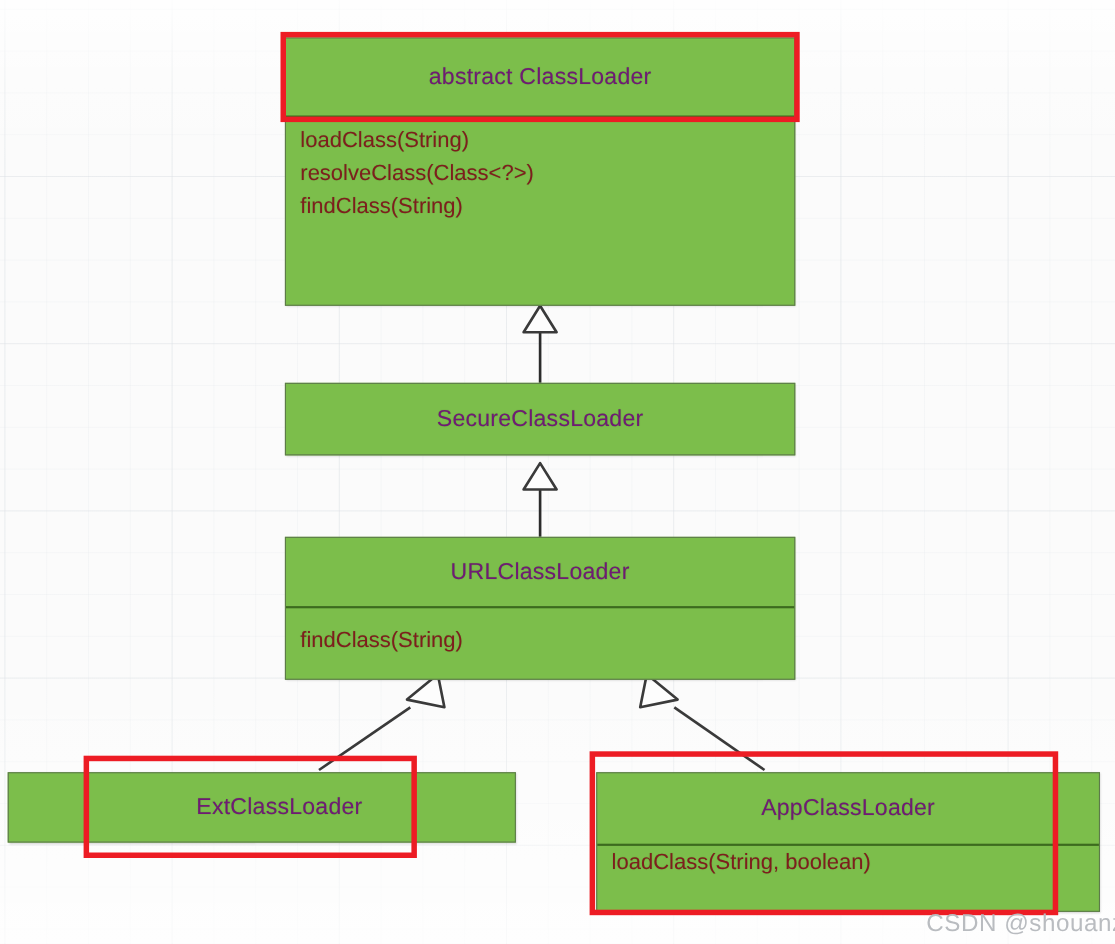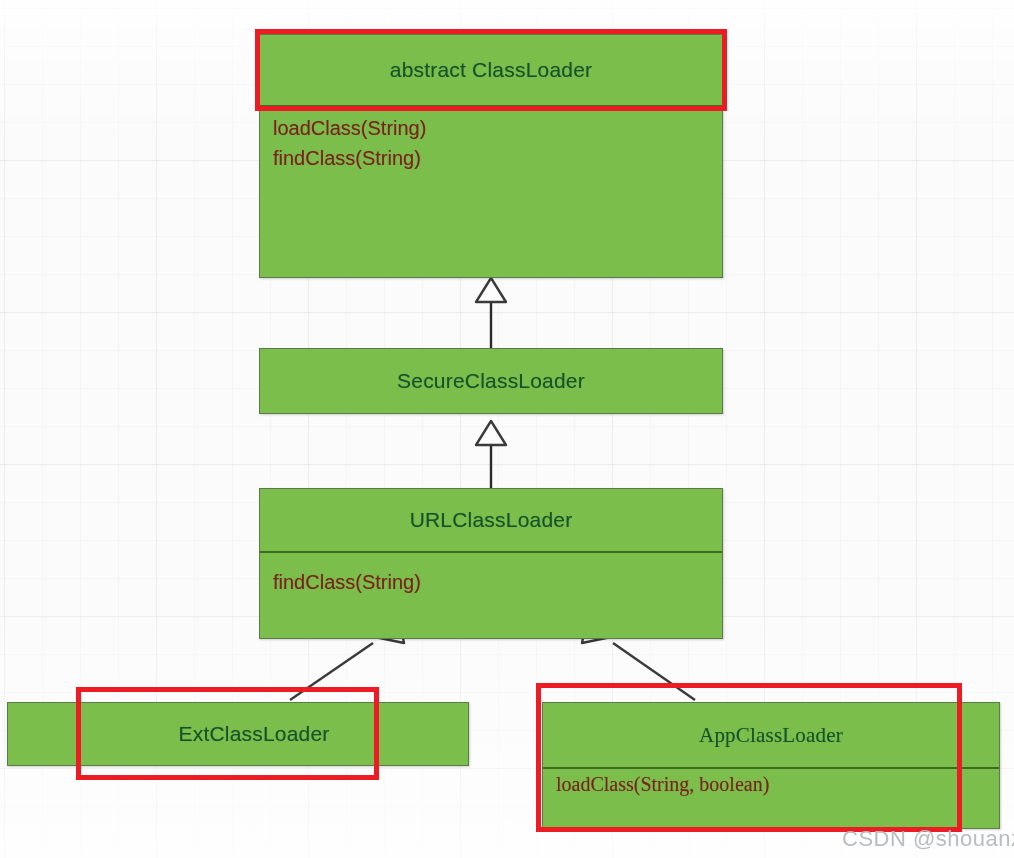--- a/index.html
+++ b/index.html
@@ -46,21 +46,21 @@
     box-sizing: border-box;
     background: #7cbe4b;
     border: 1px solid #5d7a4a;
     box-shadow: 1px 1px 2px rgba(0,0,0,0.18);
   }
   .uml-title {
     display: flex;
     align-items: center;
     justify-content: center;
     box-sizing: border-box;
-    color: #14532d;
+    color: #701a75;
     font-size: 21px;
     letter-spacing: 0.2px;
     width: 100%;
     text-shadow: 0 0 1px rgba(27,74,8,0.35);
   }
   .uml-sep {
     height: 2px;
     background: #3c6b1e;
     width: 100%;
   }
@@ -121,41 +121,42 @@
       <line x1="695" y1="700" x2="613" y2="643" stroke="#3a3a3a" stroke-width="2.4"></line>
       <polygon points="588,613 582,643 616,636" fill="#fdfdfd" stroke="#3a3a3a" stroke-width="2.4" stroke-linejoin="round"></polygon>
     </g>
   </svg>
 
   <div class="uml-box" style="left:259px; top:34px; width:464px; height:244px;">
     <div class="uml-title" style="height:70px;">abstract ClassLoader</div>
     <div class="uml-sep"></div>
     <div class="uml-methods">
       <div class="uml-method">loadClass(String)</div>
+      <div class="uml-method">resolveClass(Class&lt;?&gt;)</div>
       <div class="uml-method">findClass(String)</div>
     </div>
   </div>
 
   <div class="uml-box" style="left:259px; top:348px; width:464px; height:66px;">
     <div class="uml-title" style="height:100%;">SecureClassLoader</div>
   </div>
 
-  <div class="uml-box" style="left:259px; top:488px; width:464px; height:151px;">
+  <div class="uml-box" style="left:259px; top:488px; width:464px; height:130px;">
     <div class="uml-title" style="height:62px;">URLClassLoader</div>
     <div class="uml-sep"></div>
     <div class="uml-methods" style="padding-top:14px;">
       <div class="uml-method">findClass(String)</div>
     </div>
   </div>
 
   <div class="uml-box" style="left:7px; top:702px; width:462px; height:64px;">
     <div class="uml-title" style="height:100%;padding-left:32px;">ExtClassLoader</div>
   </div>
 
-  <div class="uml-box" style="left:542px; top:702px; width:458px; height:127px;font-family:Liberation Serif, serif;">
+  <div class="uml-box" style="left:542px; top:702px; width:458px; height:127px;">
     <div class="uml-title" style="height:64px;">AppClassLoader</div>
     <div class="uml-sep"></div>
     <div class="uml-methods" style="padding-top:0;">
       <div class="uml-method">loadClass(String, boolean)</div>
     </div>
   </div>
 
   <div class="hl-rect" style="left:255px; top:29px; width:472px; height:82px;"></div>
 
   <div class="hl-rect" style="left:76px; top:687px; width:303px; height:93px;"></div>

